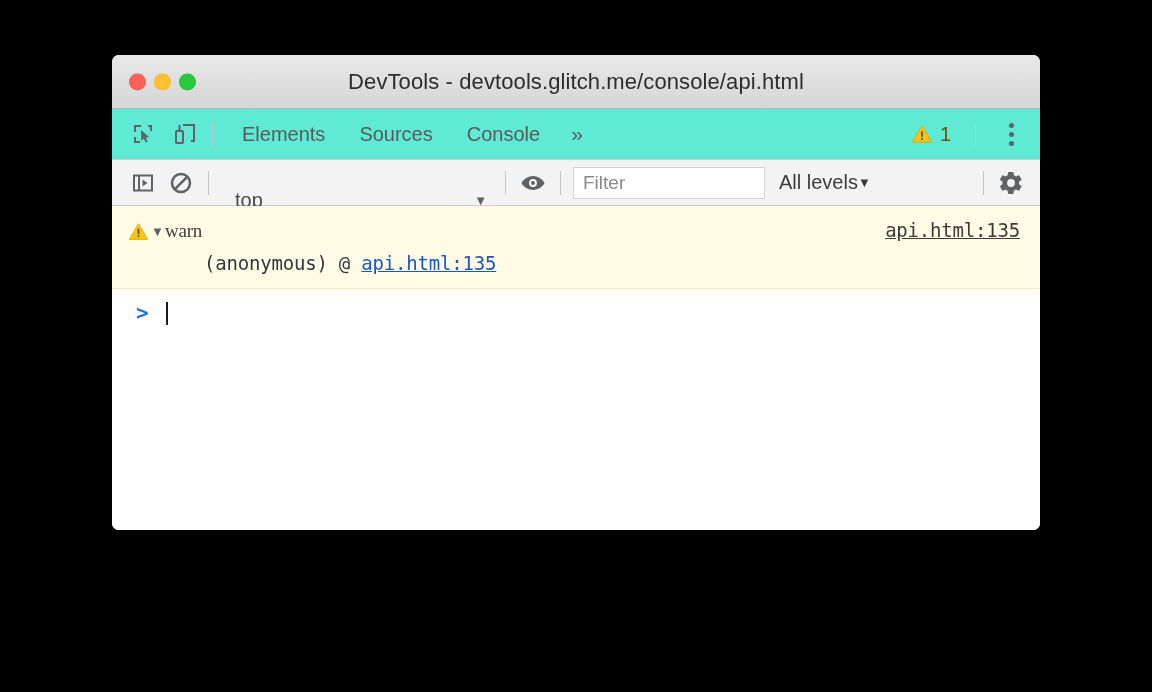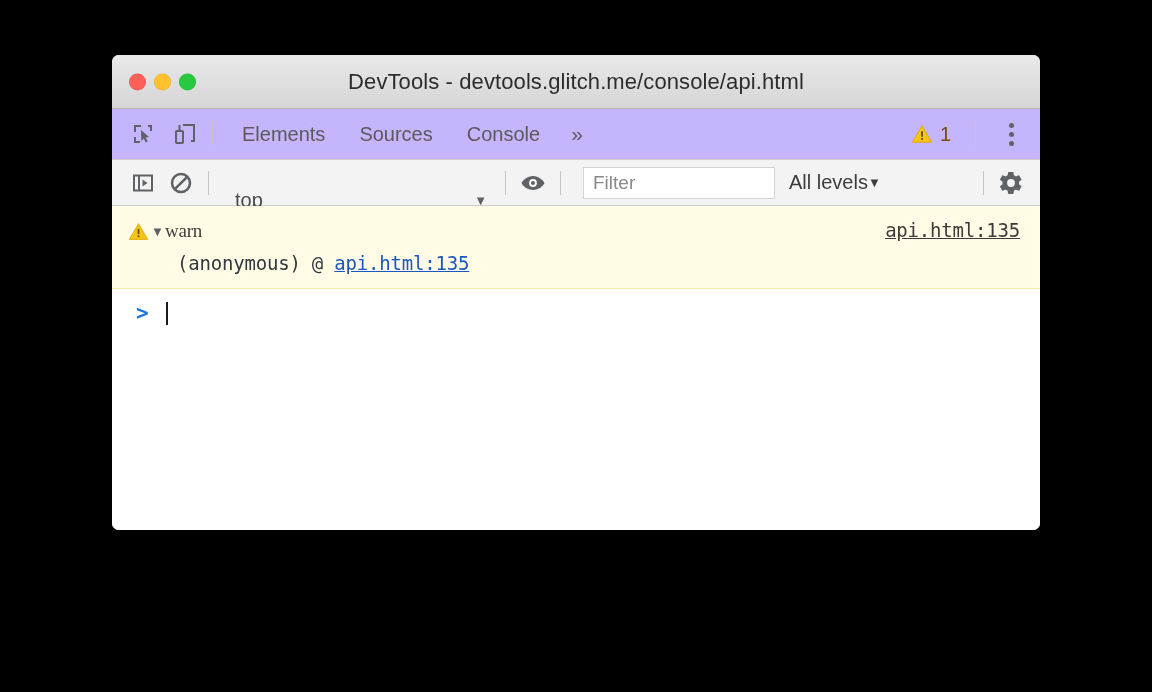--- a/index.html
+++ b/index.html
@@ -68,21 +68,21 @@
     font-size: 22px;
     color: #2d2d2d;
     letter-spacing: 0.1px;
     font-family: "Liberation Sans", sans-serif;
   }
 
   
   .tabbar {
     position: relative;
     height: 51px;
-    background: #c4b5fd;
+    background: #5eead4;
     border-bottom: 1px solid #cdcdcd;
     display: flex;
     align-items: center;
     padding: 0 14px 0 16px;
     box-sizing: border-box;
   }
   .tool-icons {
     display: flex;
     align-items: center;
     gap: 12px;
@@ -200,21 +200,21 @@
     width: 192px;
     height: 32px;
     background: #ffffff;
     border: 1px solid #d3d3d3;
     box-sizing: border-box;
     display: flex;
     align-items: center;
     padding-left: 9px;
     font-size: 19px;
     color: #8a8a8a;
-    margin-left: 10px;
+    margin-left: 0;
   }
   .levels {
     display: flex;
     align-items: center;
     font-size: 20px;
     color: #3c3c3c;
     margin-left: 14px;
     cursor: default;
     white-space: nowrap;
   }
@@ -269,21 +269,21 @@
     right: 20px;
     top: 1px;
     font-family: "DejaVu Sans Mono", monospace;
     font-size: 19px;
     color: #3b3b3b;
     text-decoration: underline;
     letter-spacing: -0.2px;
     cursor: pointer;
   }
   .stack-line {
-    padding-left: 65px;
+    padding-left: 92px;
     margin-top: 8px;
     font-family: "DejaVu Sans Mono", monospace;
     font-size: 19px;
     color: #303942;
     letter-spacing: -0.2px;
   }
   .stack-link {
     color: #1a56c4;
     text-decoration: underline;
     cursor: pointer;

